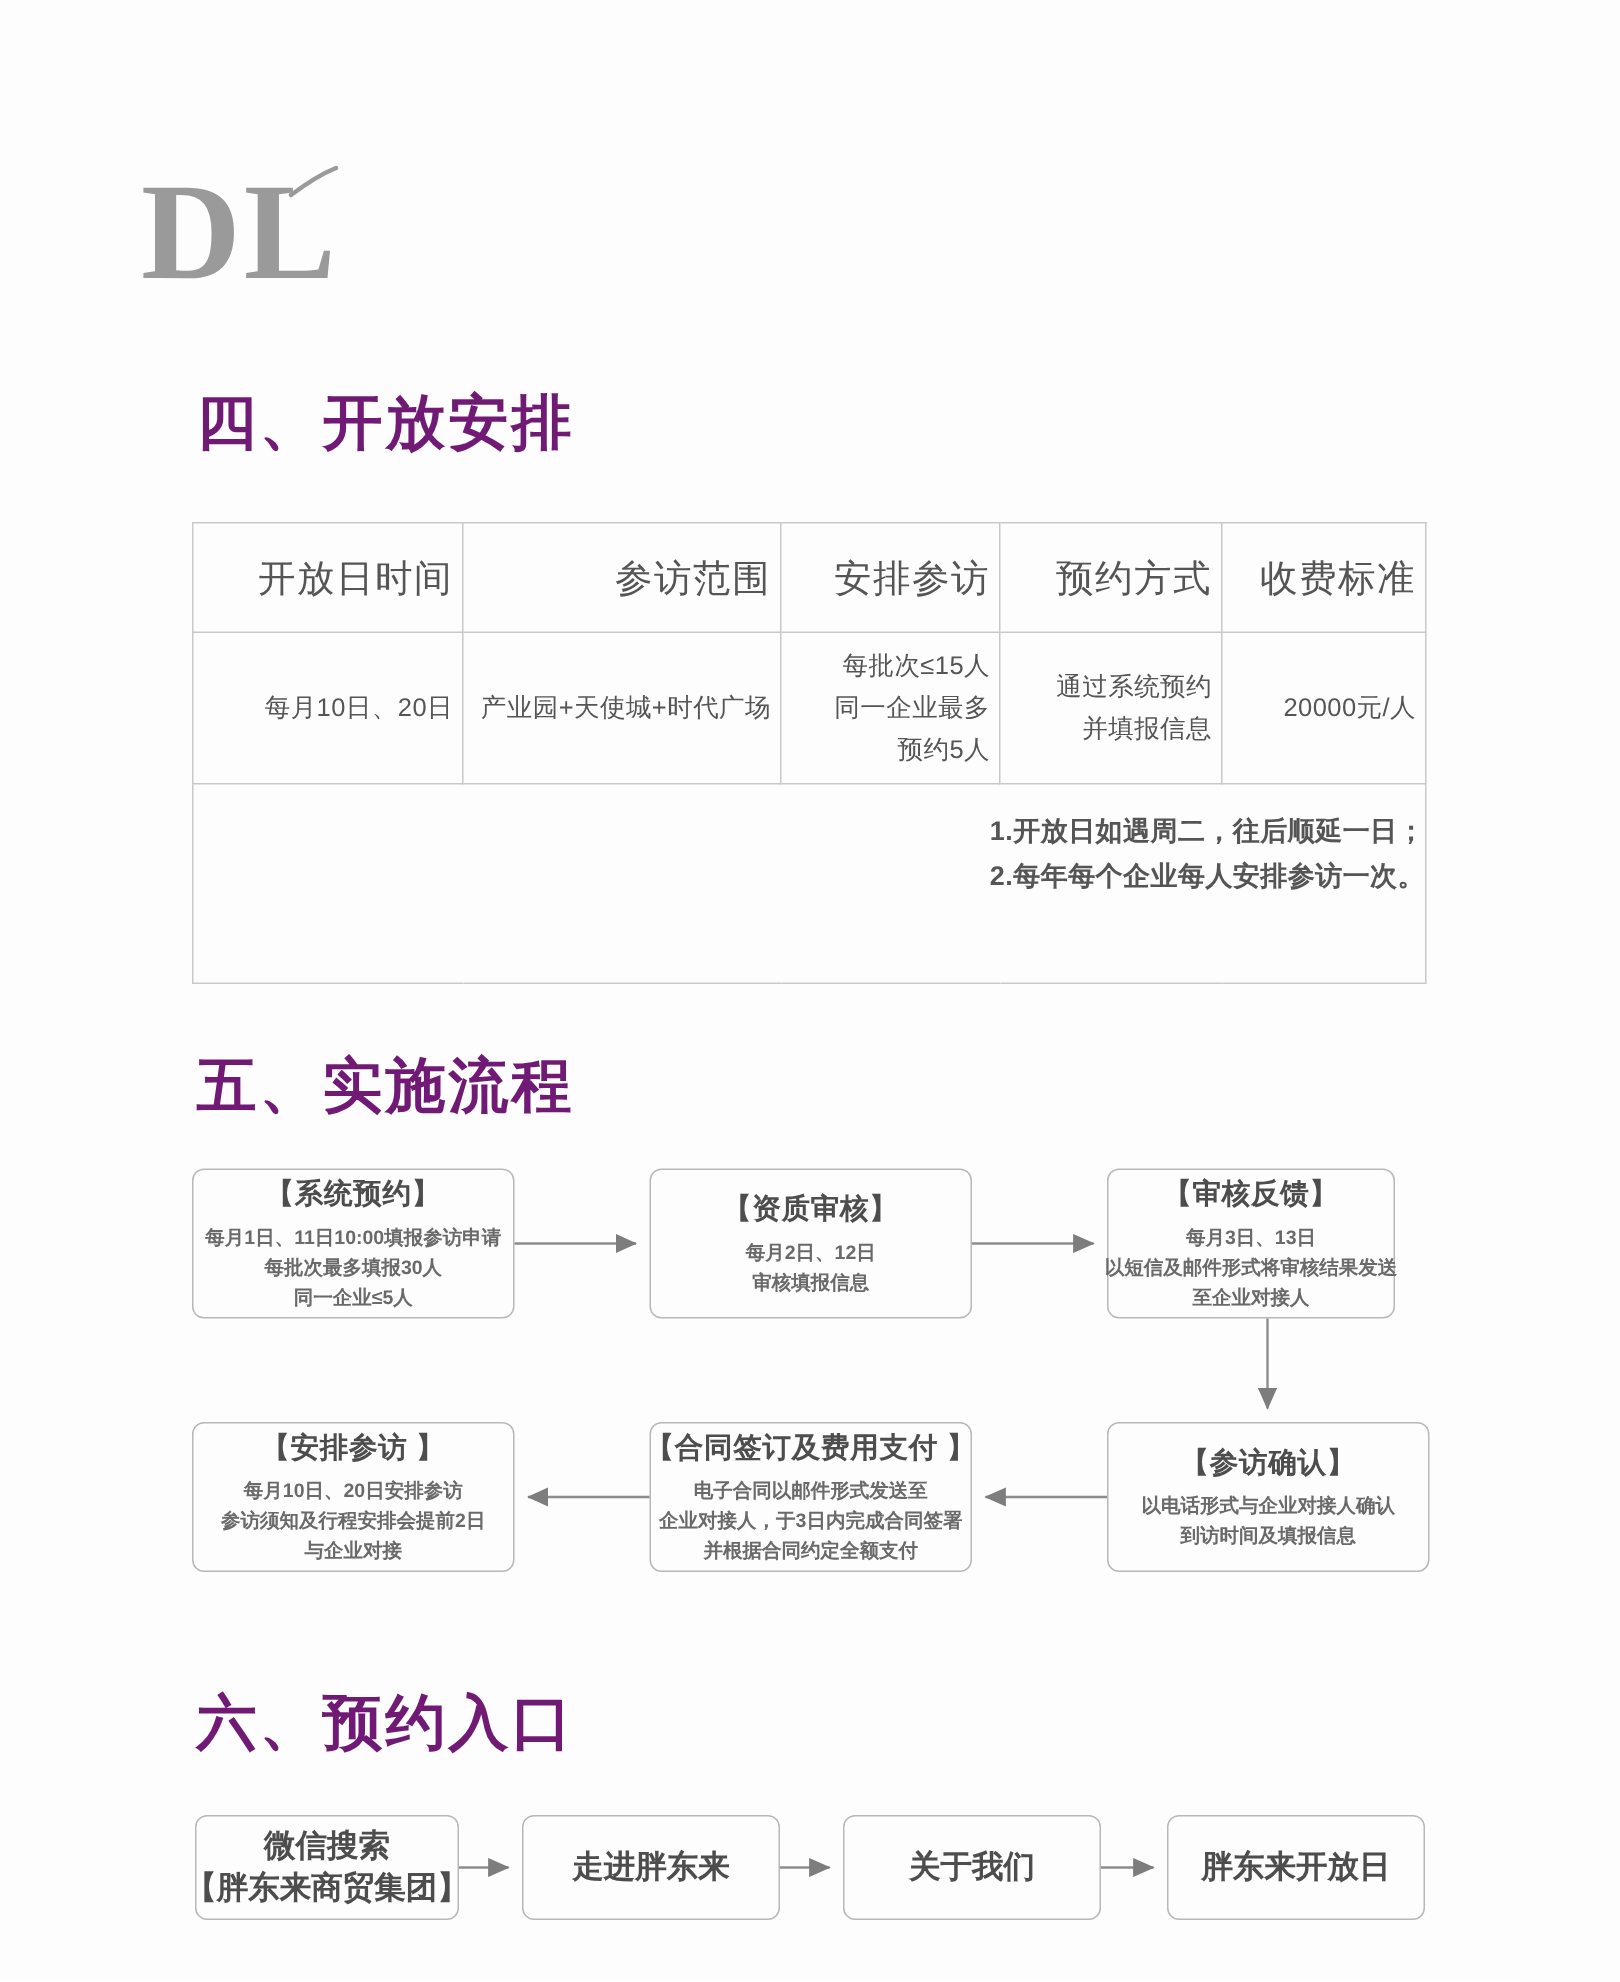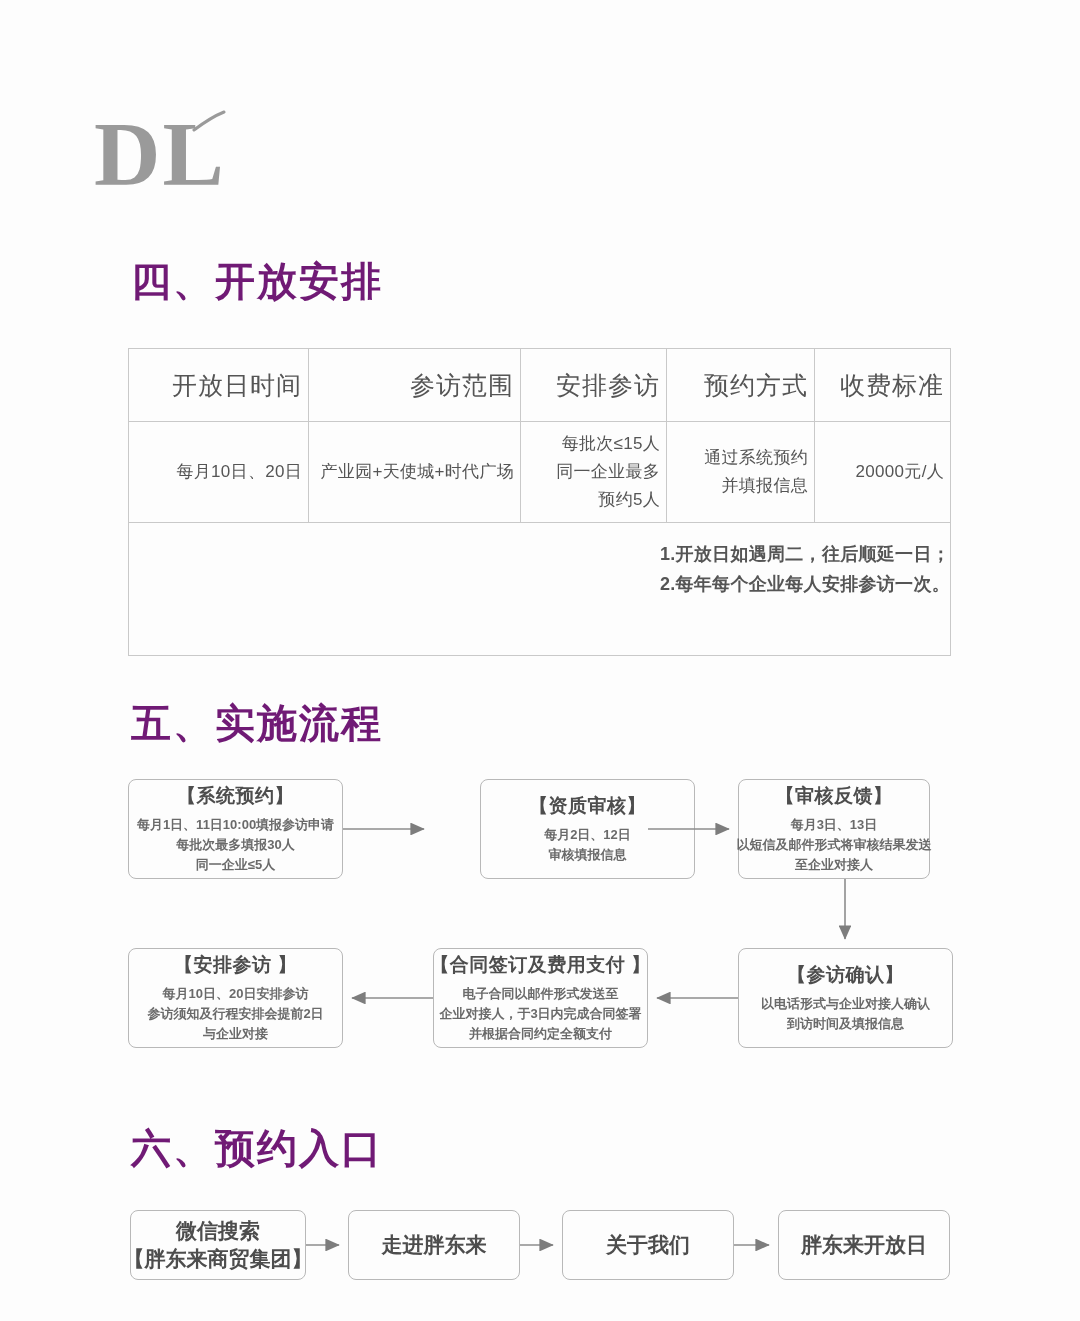--- a/index.html
+++ b/index.html
@@ -128,21 +128,21 @@
     font-size: 13px;
     line-height: 20px;
     font-weight: bold;
     color: #6a6a6a;
     white-space: nowrap;
     text-align: center;
   }
 
   
   #proc-box-1 { left: 128px; top: 779px; width: 215px; height: 100px; }
-  #proc-box-2 { left: 433px; top: 779px; width: 215px; height: 100px; margin-left: 47px; }
+  #proc-box-2 { left: 433px; top: 779px; width: 215px; height: 100px; }
   #proc-box-3 { left: 738px; top: 779px; width: 192px; height: 100px; }
   
   #proc-box-4 { left: 738px; top: 948px; width: 215px; height: 100px; }
   #proc-box-5 { left: 433px; top: 948px; width: 215px; height: 100px; }
   #proc-box-6 { left: 128px; top: 948px; width: 215px; height: 100px; }
 
   
   #entry-box-1 { left: 130px; top: 1210px; width: 176px; height: 70px; }
   #entry-box-2 { left: 348px; top: 1210px; width: 172px; height: 70px; }
   #entry-box-3 { left: 562px; top: 1210px; width: 172px; height: 70px; }

